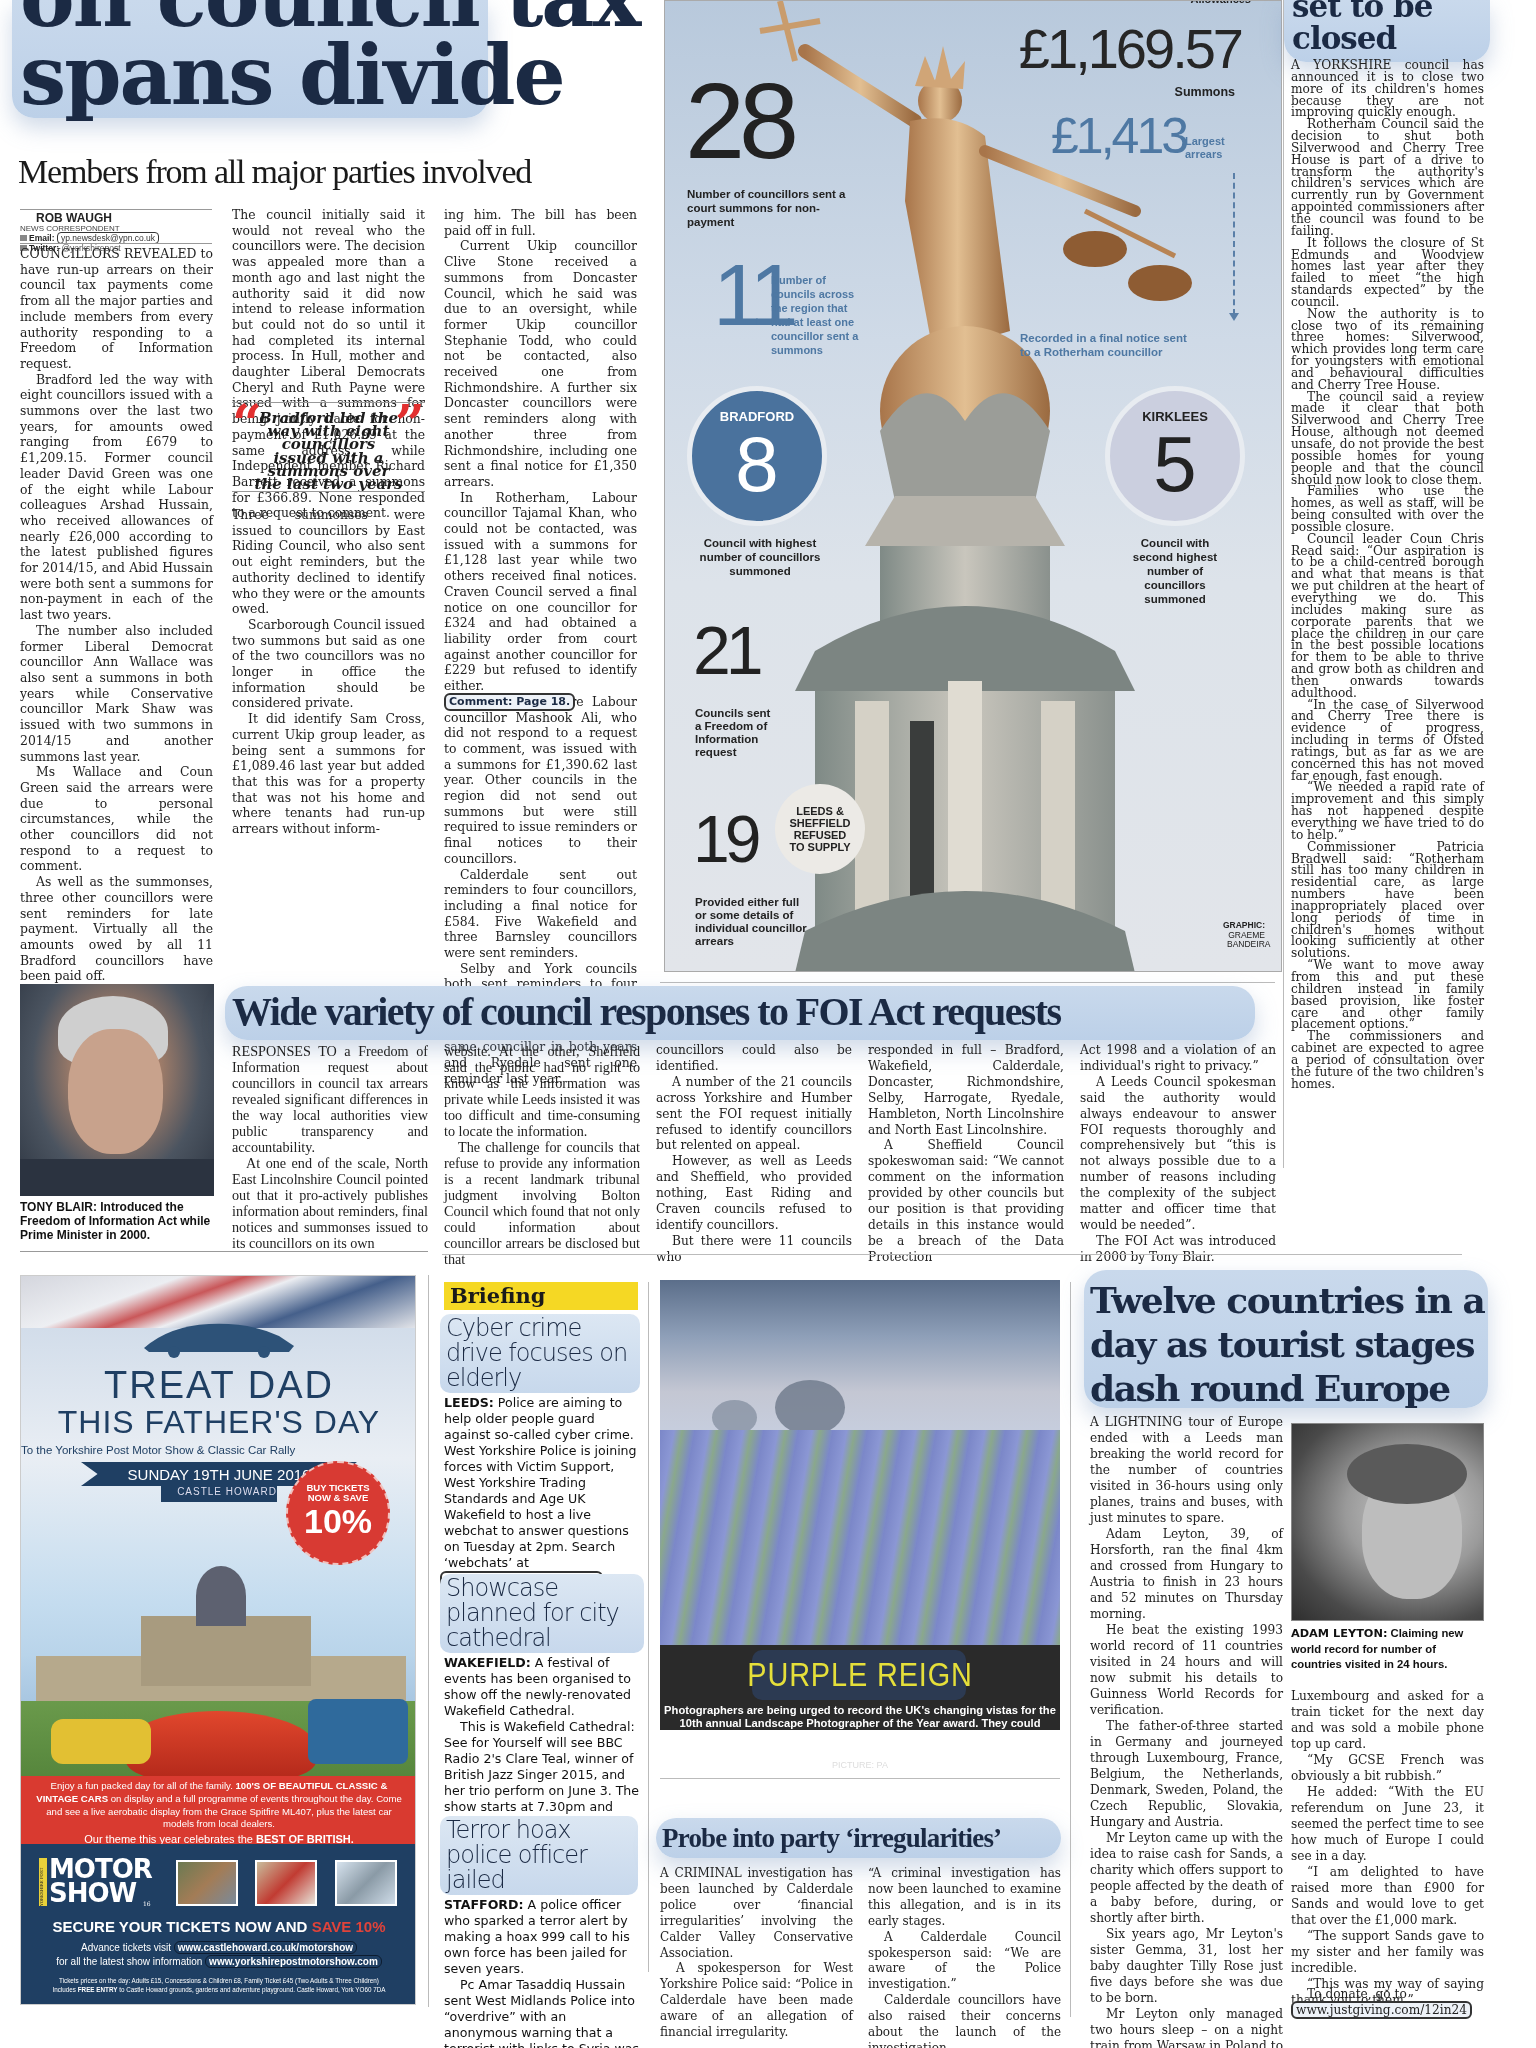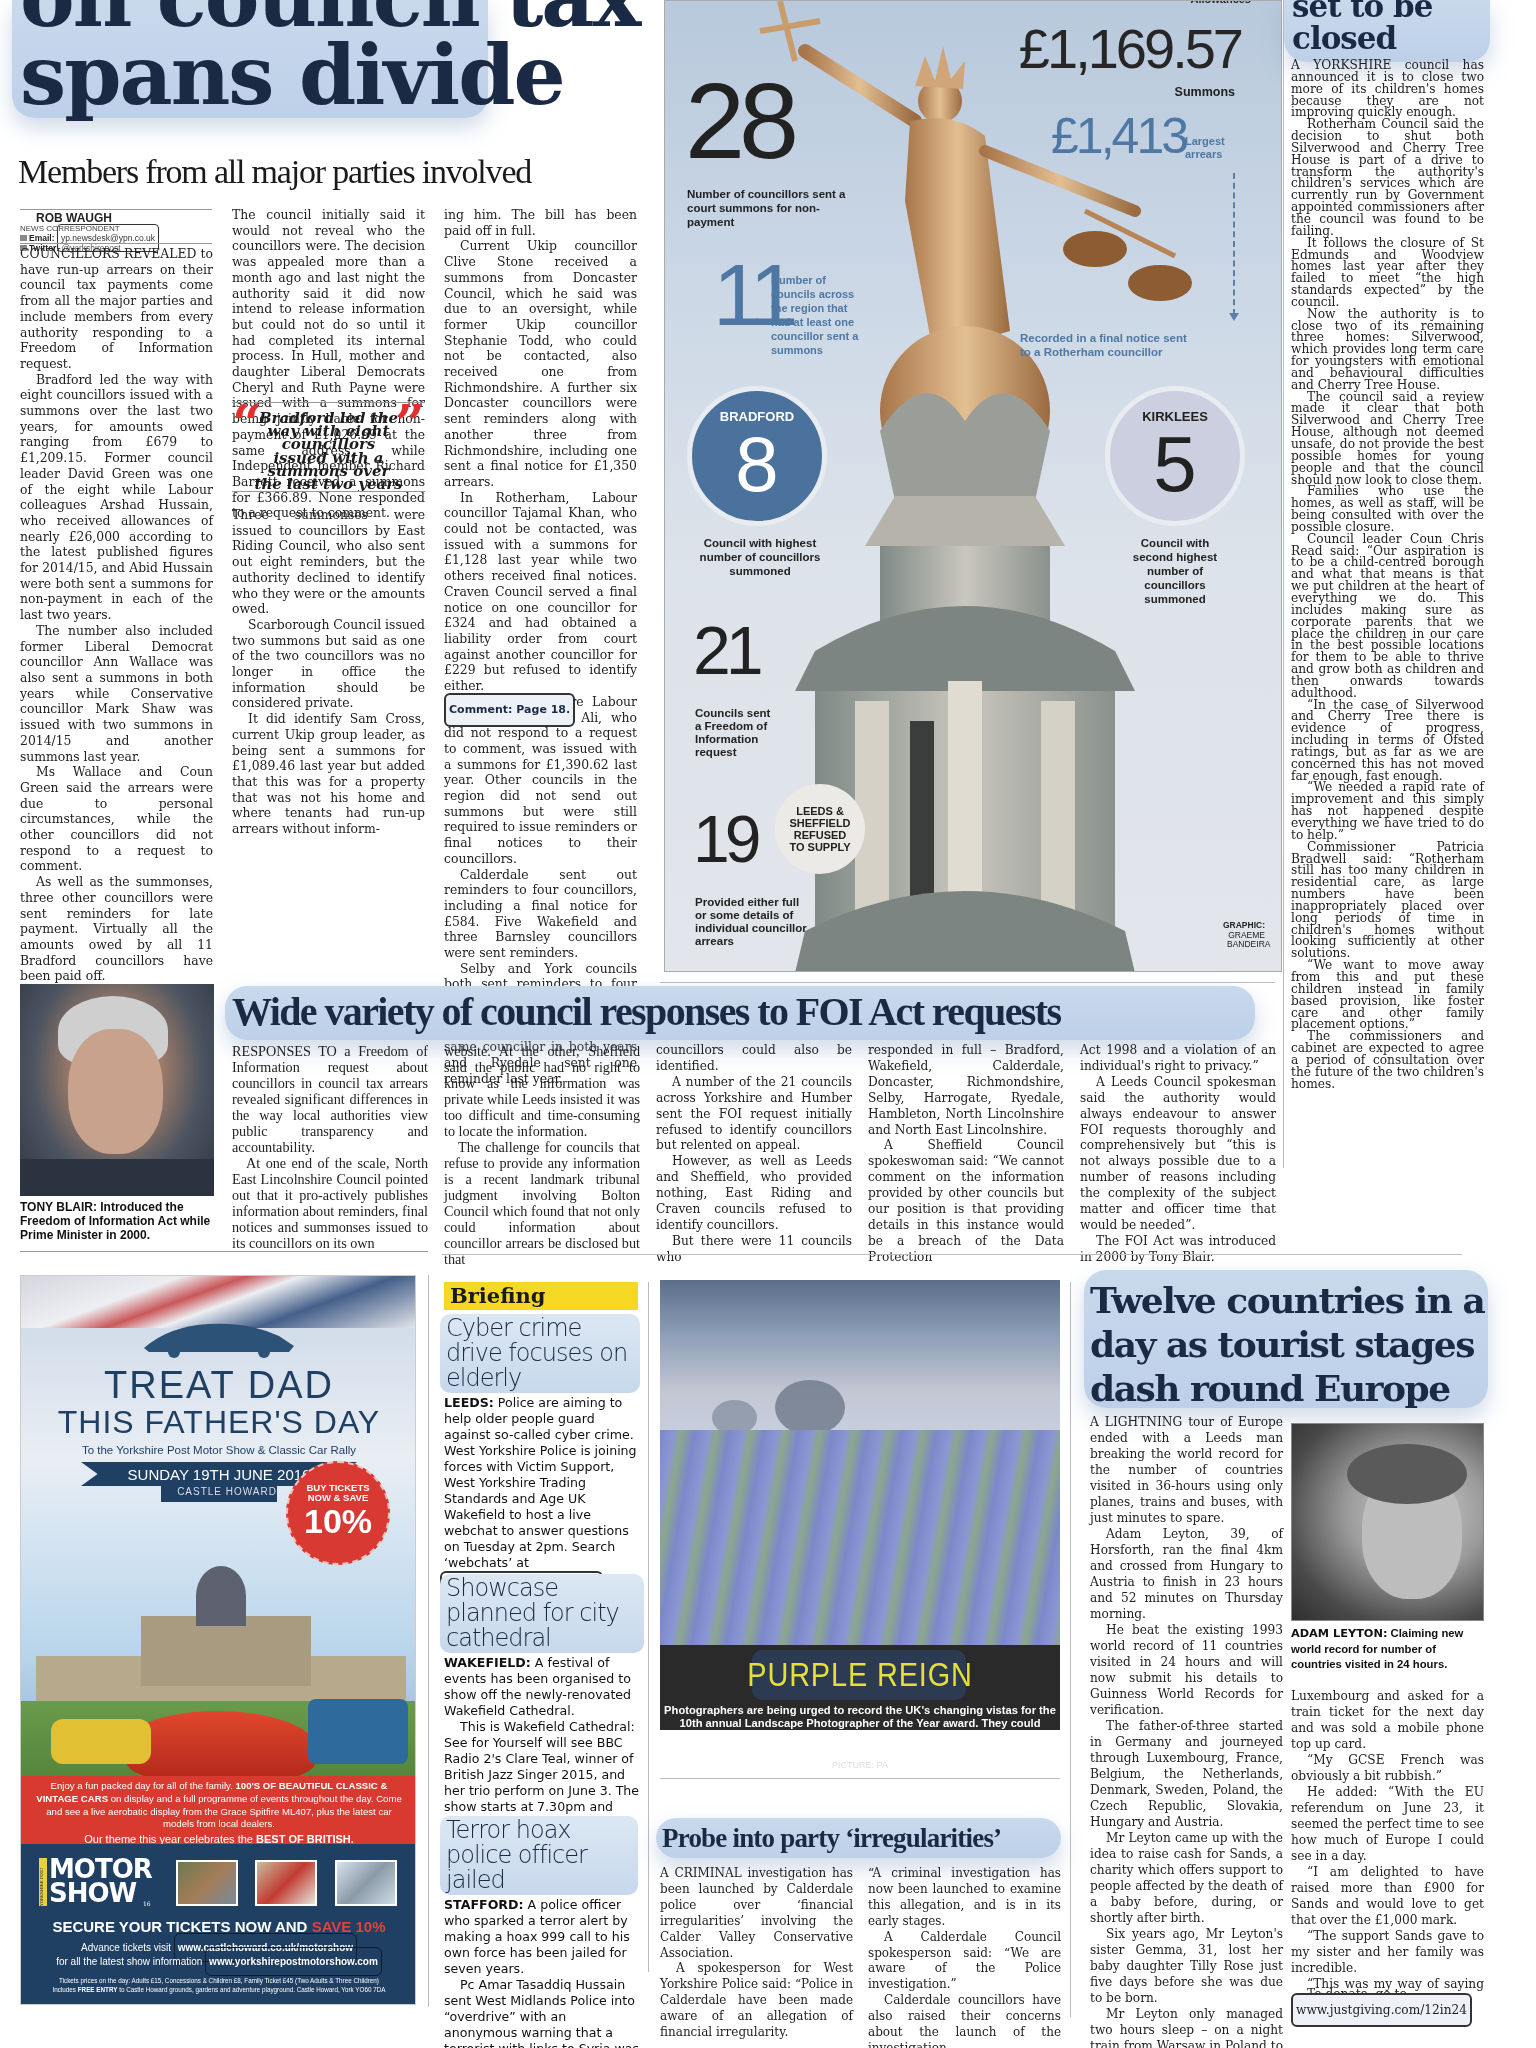--- a/index.html
+++ b/index.html
@@ -15,21 +15,21 @@
 .body2{font-family:"Liberation Serif",serif;font-size:14.2px;line-height:16px;color:#222;text-align:justify}
 .body2 p+p{text-indent:14px}
 .body3{font-family:"DejaVu Serif",serif;font-size:12.2px;line-height:15.9px;color:#222;text-align:justify}
 .body3 p+p{text-indent:16px}
 .rule{position:absolute;height:1px;background:#999}
 .vrule{position:absolute;width:1px;background:#bbb}
 .brief-h{font-family:"DejaVu Sans",sans-serif;font-weight:300;font-size:24px;line-height:25px;color:#1b2a44;background:linear-gradient(180deg,#dce7f3,#c7d8ec);border-radius:10px;padding:2px 6px;letter-spacing:-1px}
 .brief-b{font-family:"DejaVu Sans",sans-serif;font-size:12.6px;line-height:16px;color:#111}
 .brief-b p+p{text-indent:16px}
 .brief-b b{font-weight:900}
-.link-box{border:2px solid #333;border-radius:6px;padding:8px 3px}
+.link-box{border:2px solid #333;border-radius:6px;padding:0 3px}
 .info-num{font-family:"Liberation Sans",sans-serif;font-weight:300;color:#222;line-height:1}
 .info-lbl{font-family:"Liberation Sans",sans-serif;font-weight:bold;font-size:12.5px;line-height:14px;color:#222}
 </style>
 </head>
 <body>
 
 <div class="abs hl" style="left:12px;top:0;width:476px;height:118px;"></div>
 <div class="abs hed" style="left:20px;top:-44px;font-size:82px;line-height:82px;white-space:nowrap;">on council tax</div>
 <div class="abs hed" style="left:20px;top:34px;font-size:82px;line-height:82px;white-space:nowrap;">spans divide</div>
 <div class="abs" style="left:18px;top:154px;font-family:'Liberation Serif',serif;font-size:34px;line-height:36px;color:#1a1a1a;letter-spacing:-1.2px;white-space:nowrap;">Members from all major parties involved</div>
@@ -232,21 +232,21 @@
 
 <div class="abs" style="left:20px;top:1275px;width:396px;height:730px;overflow:hidden;border:1px solid #ccc;background:linear-gradient(180deg,#c9d6e6 0%,#e9eef4 25%,#c4dcef 45%,#b9d4ea 52%,#9fbfdc 62%);">
   <div style="position:absolute;left:0;top:0;width:396px;height:52px;background:linear-gradient(160deg,#d6d6dc 0%,#f2f2f4 30%,#c84040 42%,#f2f2f4 52%,#2d4a7a 70%,#e7e7ea 100%);opacity:.85;"></div>
   <svg width="160" height="40" style="position:absolute;left:118px;top:42px;">
     <path d="M5 30 Q30 8 70 6 Q110 4 140 18 L155 28 L150 34 L10 34Z" fill="#2d5278"></path>
     <circle cx="35" cy="34" r="6" fill="#2d5278"></circle>
       <circle cx="125" cy="34" r="6" fill="#2d5278"></circle>
   </svg>
   <div style="position:absolute;left:0;width:396px;top:88px;text-align:center;font-family:'Liberation Sans',sans-serif;font-size:38px;letter-spacing:2px;color:#1f3f63;">TREAT DAD</div>
   <div style="position:absolute;left:0;width:396px;top:128px;text-align:center;font-family:'Liberation Sans',sans-serif;font-size:32px;letter-spacing:1px;color:#1f3f63;font-weight:300;">THIS FATHER'S DAY</div>
-  <div style="position:absolute;left:0;width:396px;top:168px;text-align:center;font-family:'Liberation Sans',sans-serif;font-size:11.5px;color:#1f3f63;">To the Yorkshire Post Motor Show &amp; Classic Car Rally</div>
+  <div style="position:absolute;left:0;width:396px;top:168px;font-family:'Liberation Sans',sans-serif;font-size:11.5px;color:#1f3f63;">To the Yorkshire Post Motor Show &amp; Classic Car Rally</div>
   <div style="position:absolute;left:60px;top:186px;width:276px;height:24px;background:#1f3f63;clip-path:polygon(0 0,100% 0,94% 50%,100% 100%,0 100%,6% 50%);"></div>
   <div style="position:absolute;left:0;width:396px;top:190px;text-align:center;font-family:'Liberation Sans',sans-serif;font-size:15px;color:#fff;">SUNDAY 19TH JUNE 2016</div>
   <div style="position:absolute;left:140px;width:116px;top:210px;height:16px;background:#1f3f63;text-align:right;font-family:'Liberation Sans',sans-serif;font-size:10px;color:#dde;letter-spacing:1px;">CASTLE HOWARD</div>
 
   <div style="position:absolute;left:0;top:290px;width:396px;height:150px;">
     <div style="position:absolute;left:15px;top:90px;width:370px;height:60px;background:#b6a98c;"></div>
     <div style="position:absolute;left:120px;top:50px;width:170px;height:70px;background:#a89b7f;"></div>
     <div style="position:absolute;left:175px;top:0;width:50px;height:60px;border-radius:50% 50% 0 0;background:#5d6170;"></div>
     <div style="position:absolute;left:0;top:135px;width:396px;height:110px;background:linear-gradient(180deg,#6a9a4b,#4d7d36);"></div>
   </div>

